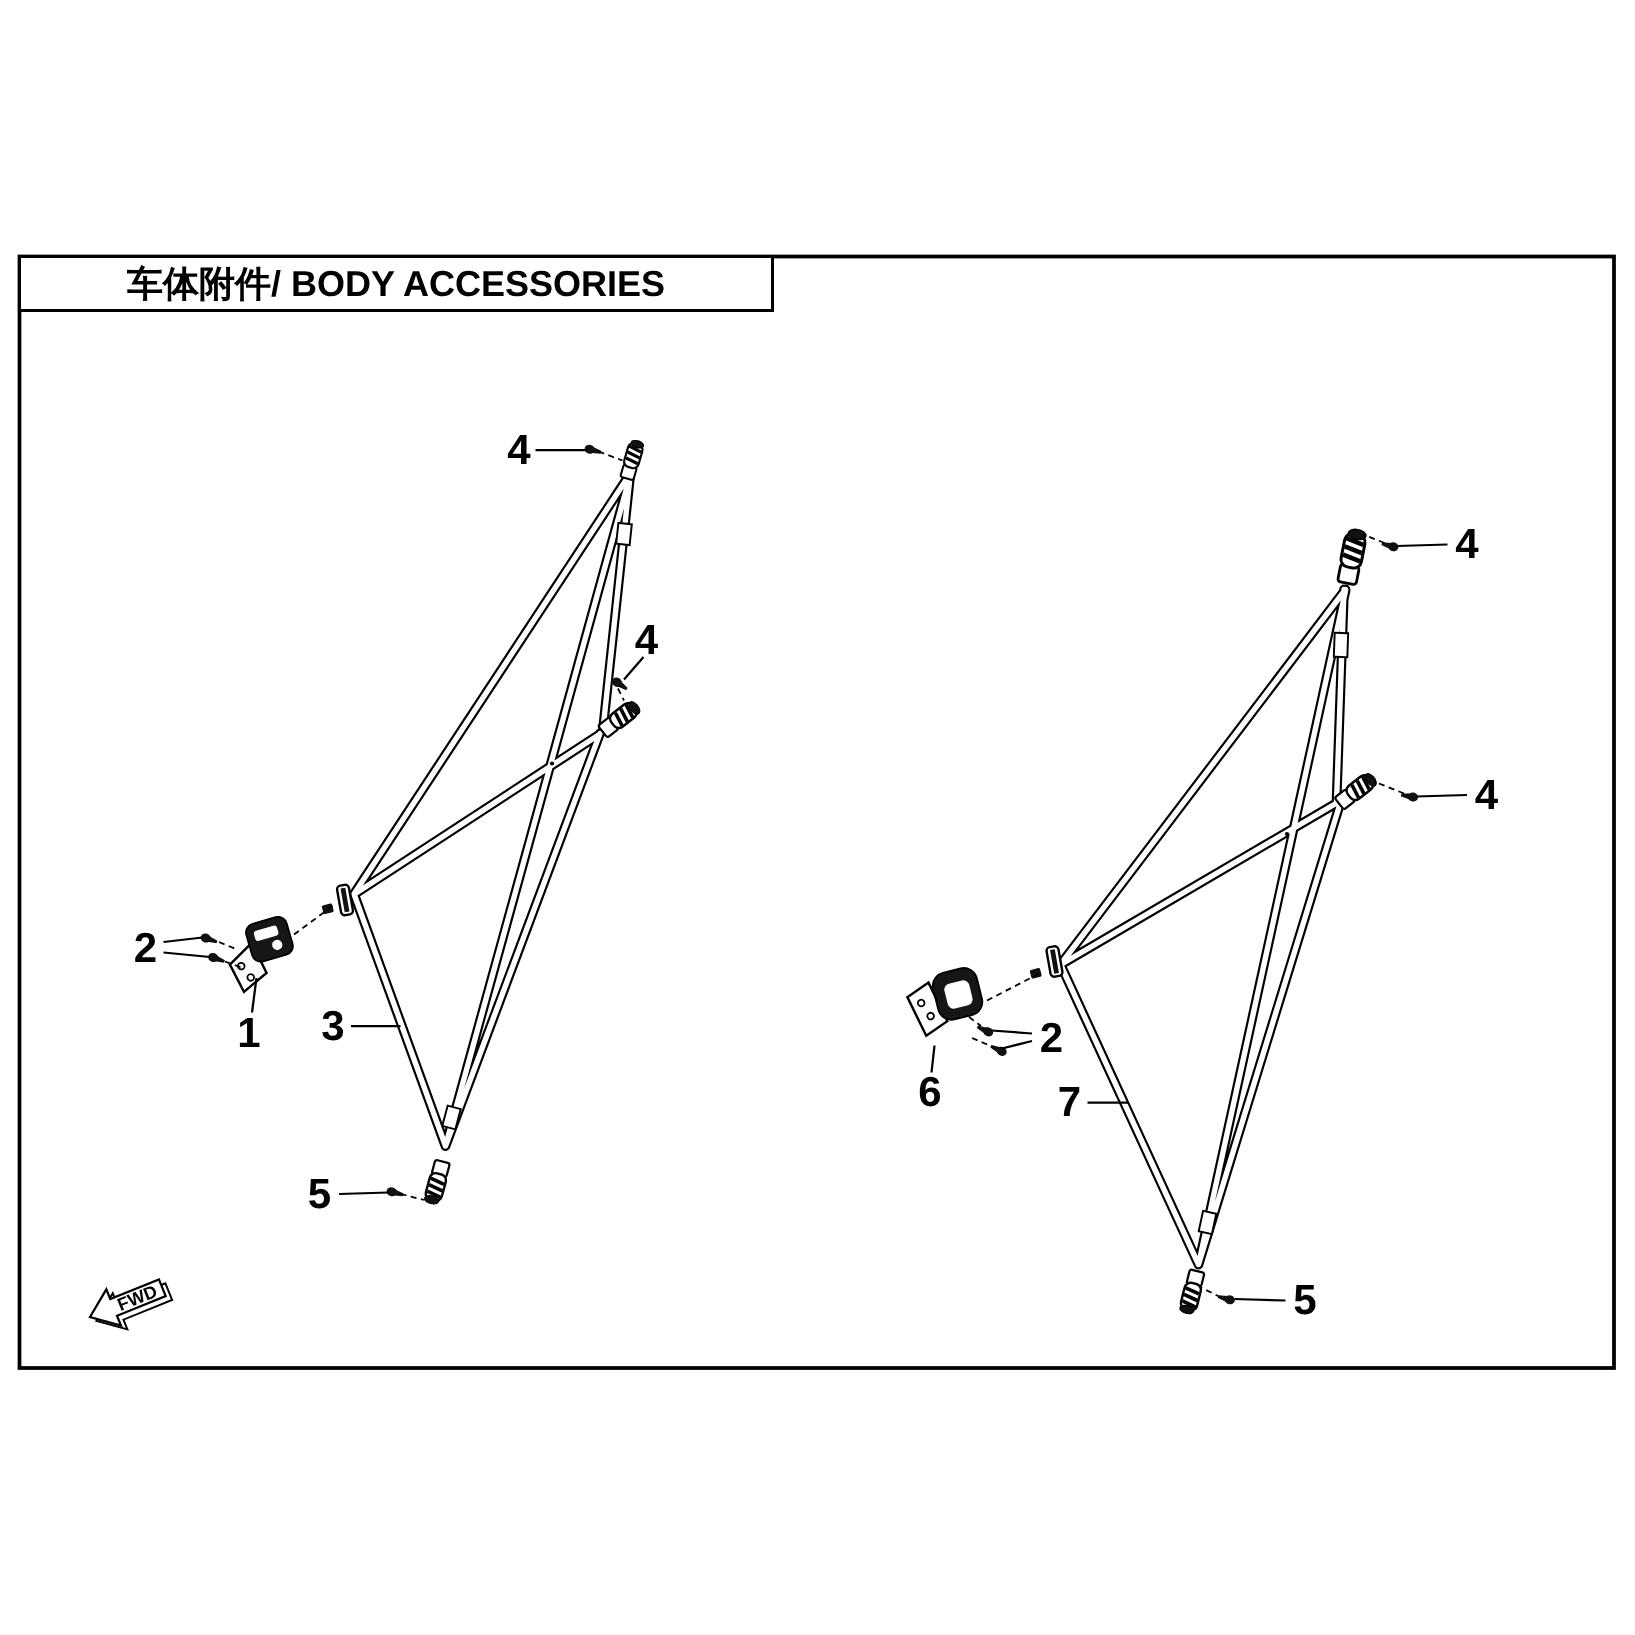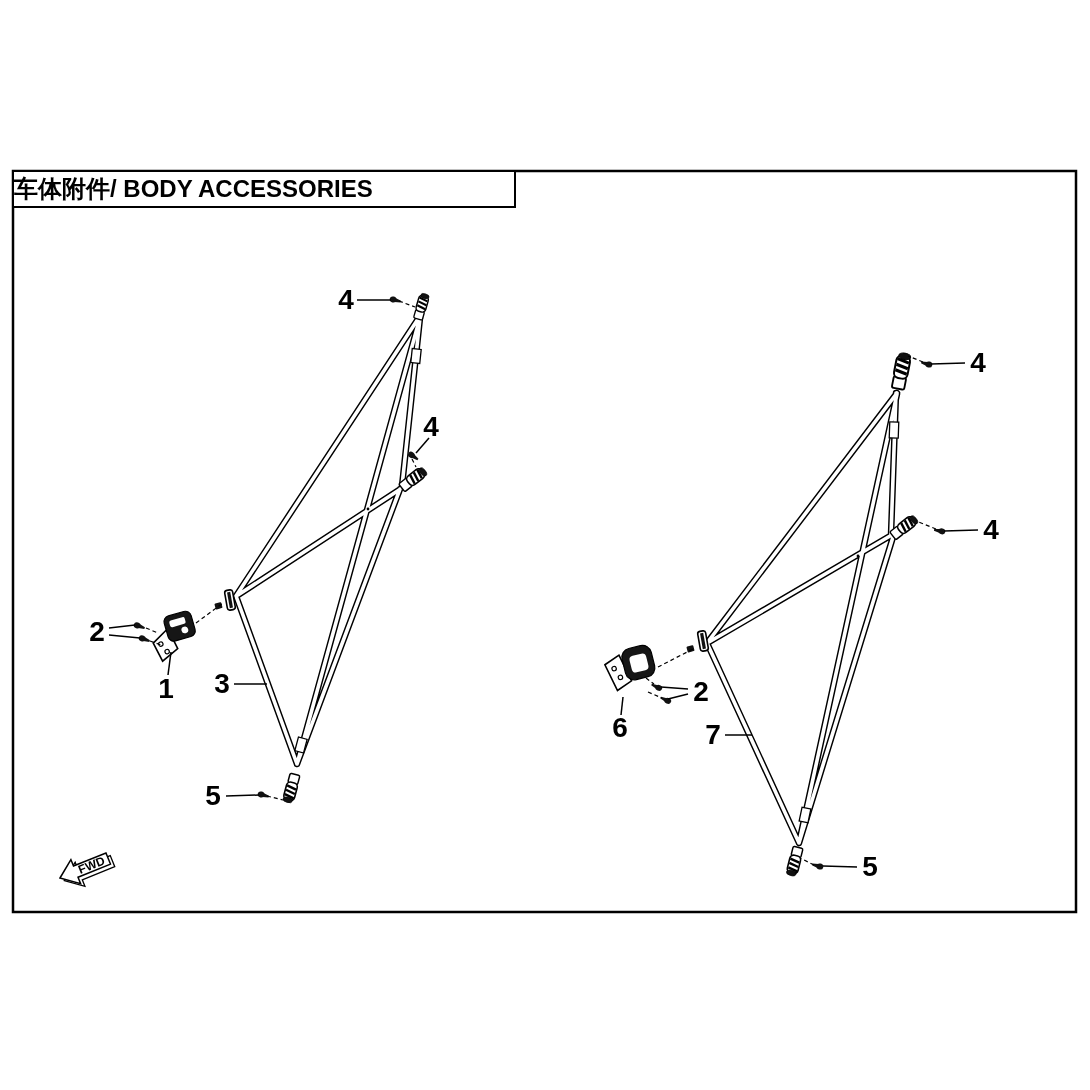--- a/index.html
+++ b/index.html
@@ -1,21 +1,21 @@
 <!DOCTYPE html>
 <html><head>
 <meta charset="utf-8">
 <style>
   html,body{margin:0;padding:0;background:#fff;}
   #page{position:relative;width:1090px;height:1090px;background:#fff;overflow:hidden;
         font-family:"Liberation Sans",sans-serif;}
   #diagram-svg{position:absolute;left:0;top:0;}
   #title-box{position:absolute;left:12px;top:170px;width:504px;height:38px;
              border:2.5px solid #000;box-sizing:border-box;background:#fff;
-             display:flex;align-items:center;}
+             display:flex;align-items:center;justify-content:center;}
   #title-box .title-text{font-size:24px;font-weight:700;color:#000;letter-spacing:0px;white-space:nowrap;}
   #callout-layer{position:absolute;left:0;top:0;width:100%;height:100%;pointer-events:none;}
   .callout{position:absolute;transform:translate(-50%,-50%);font-size:28px;font-weight:700;
            color:#000;line-height:1;}
 </style>
 </head>
 <body>
 
 <div id="page">
 

